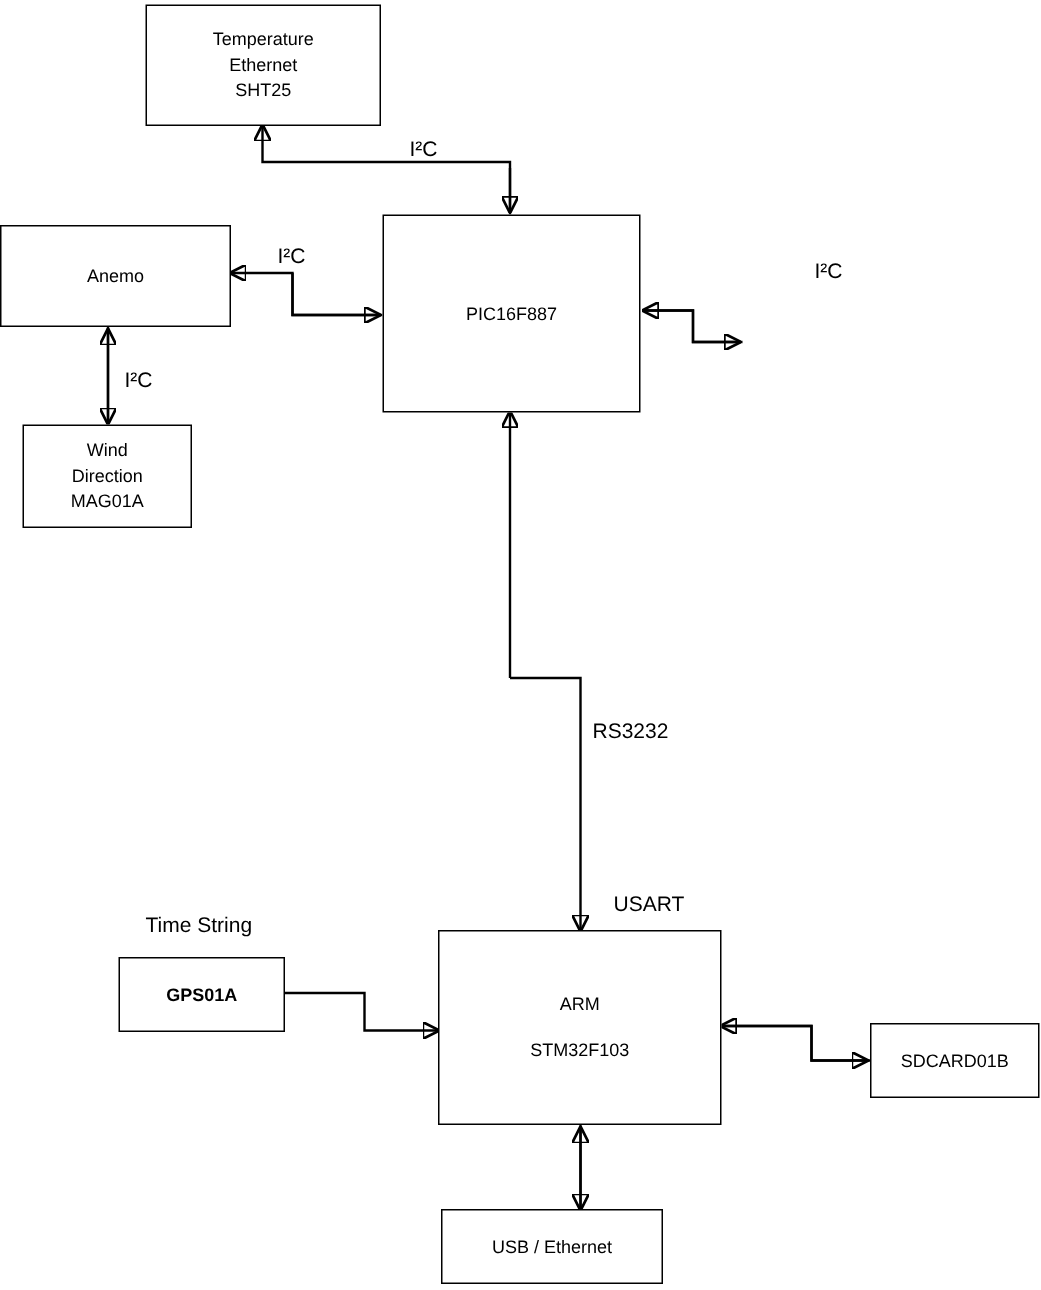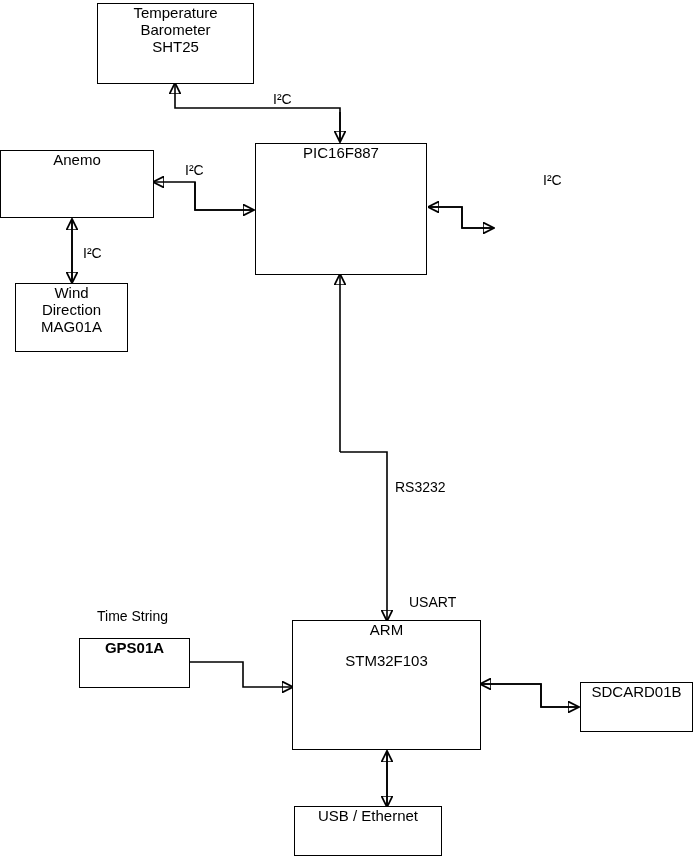--- a/index.html
+++ b/index.html
@@ -18,24 +18,24 @@
     overflow: hidden;
   }
   .node {
     position: absolute;
     box-sizing: border-box;
     border: 1.6px solid #000000;
     background: #ffffff;
     display: flex;
     flex-direction: column;
     align-items: center;
-    justify-content: flex-start;
+    justify-content: center;
     text-align: center;
     color: #000000;
-    font-size: 15px;
+    font-size: 12px;
     line-height: 17px;
   }
   .node .line2 { display: block; }
   .node.spaced .line1 { margin-bottom: 14px; }
   .edge-label {
     position: absolute;
     font-size: 14px;
     color: #000000;
     white-space: nowrap;
   }
@@ -85,21 +85,21 @@
 
     <path d="M 580 707 L 541 707 L 541 684 L 481 684" marker-end="url(#arrow)"></path>
     <path d="M 481 684 L 541 684 L 541 707 L 578 707" marker-end="url(#arrow)"></path>
 
     <path d="M 387 750 L 387 806" marker-end="url(#arrow)"></path>
     <path d="M 387 806 L 387 752" marker-end="url(#arrow)"></path>
   </svg>
 
   <div class="node" style="left:97px; top:3px; width:157px; height:81px;">
     <span>Temperature</span>
-    <span>Barometer</span>
+    <span>Ethernet</span>
     <span>SHT25</span>
   </div>
 
   <div class="node" style="left:0px; top:150px; width:154px; height:68px;">
     <span>Anemo</span>
   </div>
 
   <div class="node" style="left:15px; top:283px; width:113px; height:69px;">
     <span>Wind</span>
     <span>Direction</span>

